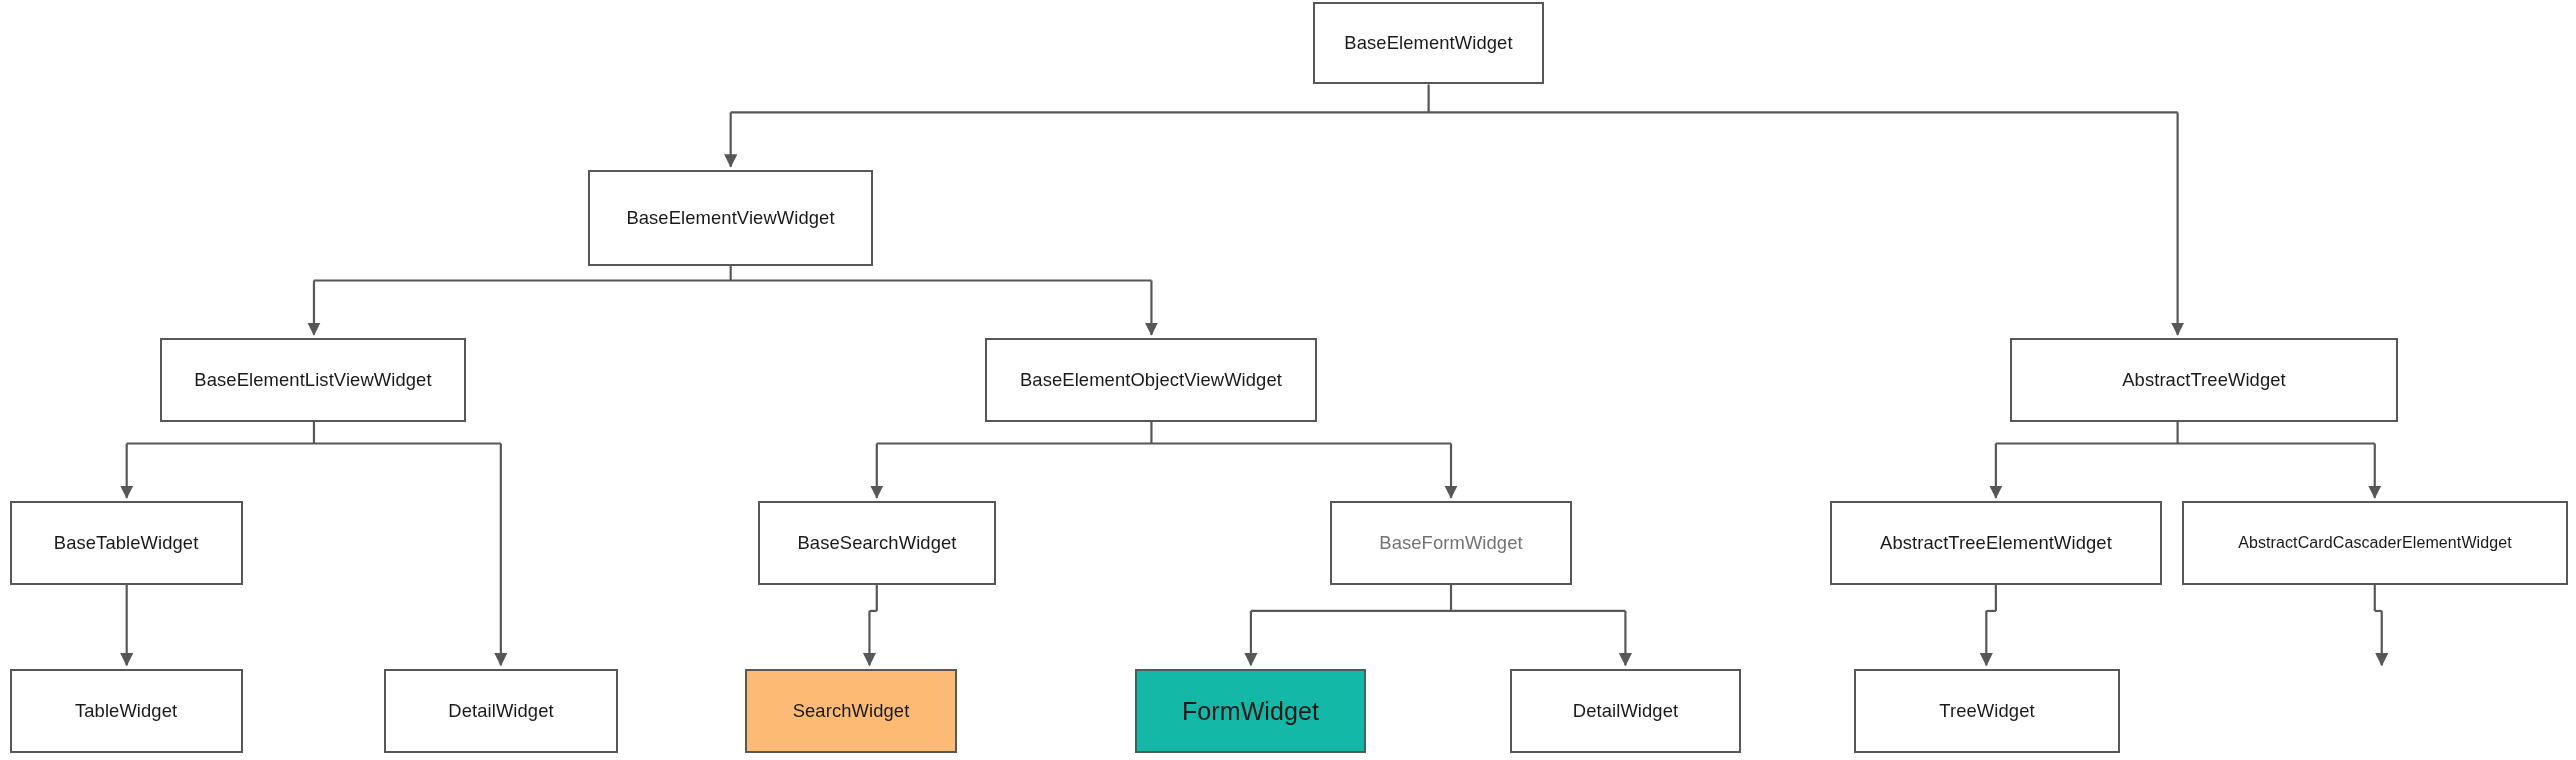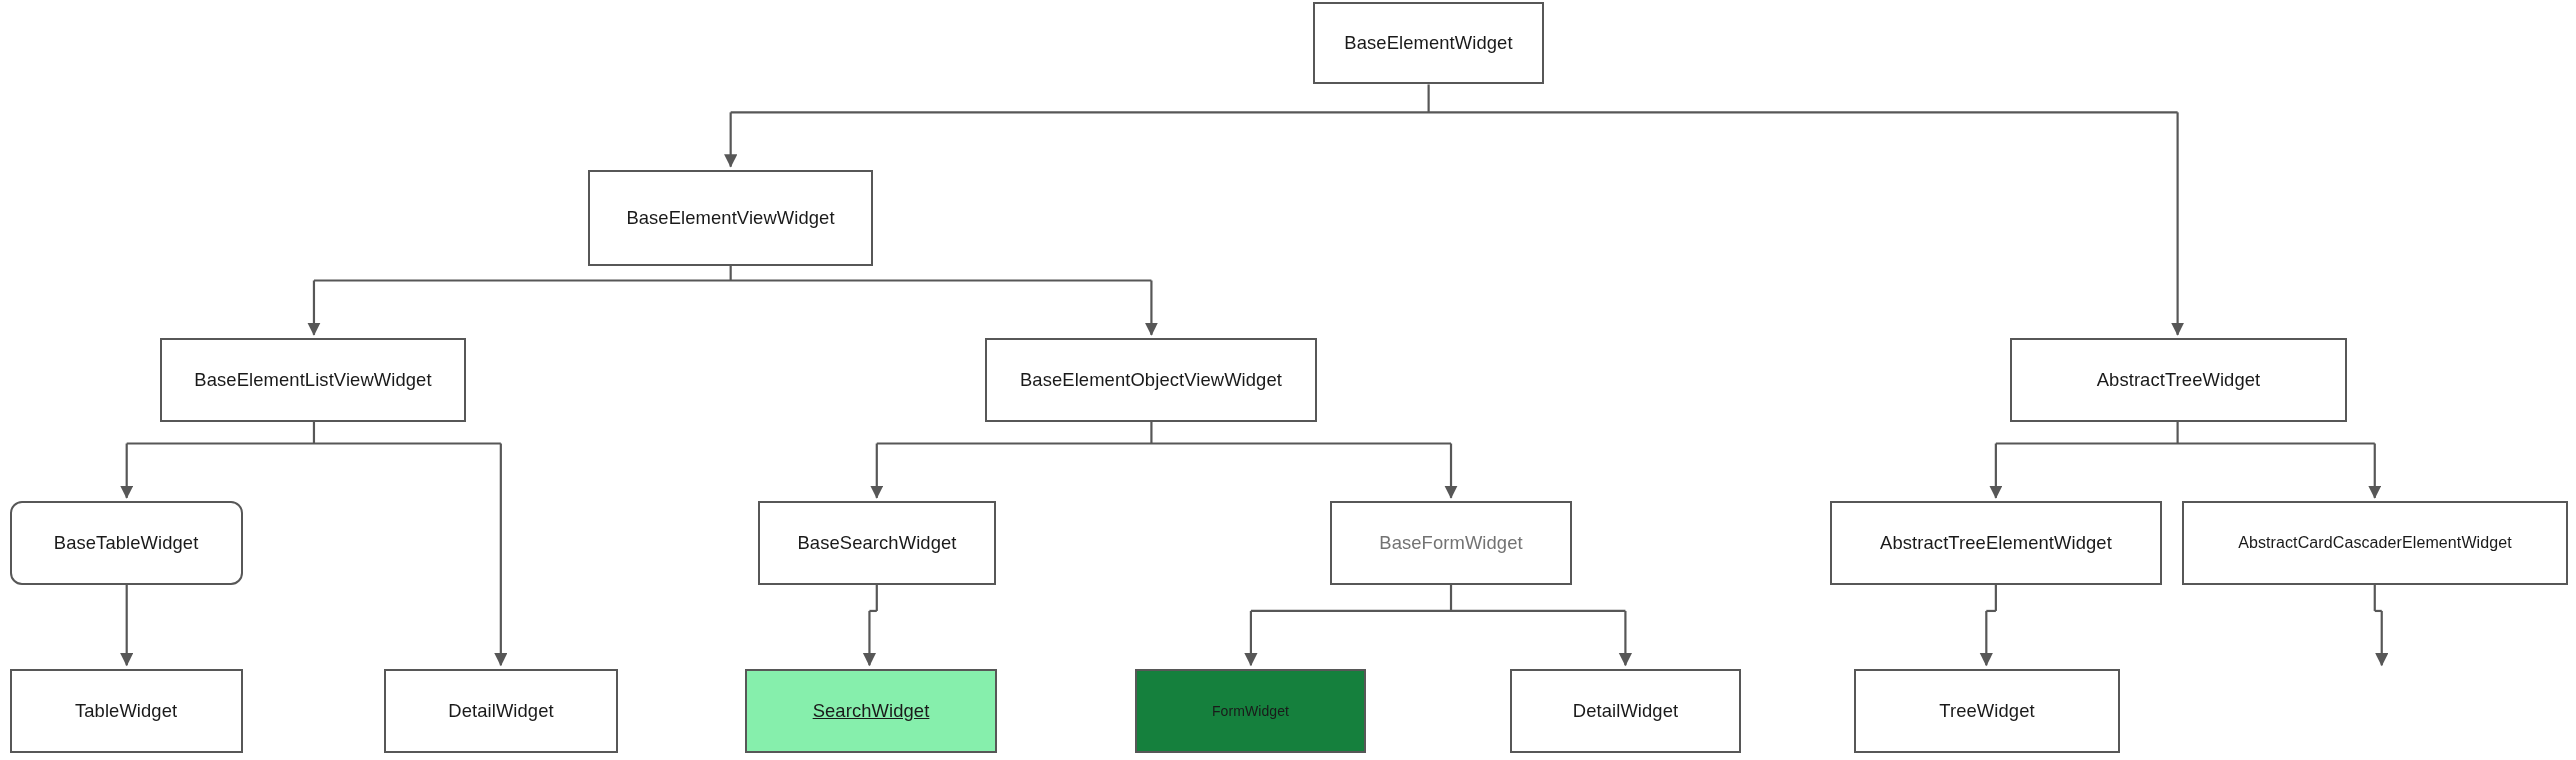--- a/index.html
+++ b/index.html
@@ -89,54 +89,54 @@
       <path d="M3233,796 L3233,832" stroke="#575757" stroke-width="3" fill="none"></path>
       <path d="M3233,832 L3242.5,832" stroke="#575757" stroke-width="3" fill="none"></path>
       <path d="M3242.5,832 L3242.5,906" stroke="#575757" stroke-width="3" fill="none" marker-end="url(#arrowhead)"></path>
     </svg>
 <div class="node" style="left: 1313px; top: 2.2px; width: 231px; height: 82px; border-color: rgb(87, 87, 87); border-width: 2.2px; background: rgb(255, 255, 255); color: rgb(26, 26, 26); font-size: 18.4px;">
       <span class="node-label">BaseElementWidget</span>
     </div>
     <div class="node" style="left: 588px; top: 170px; width: 285px; height: 96px; border-color: rgb(87, 87, 87); border-width: 2.2px; background: rgb(255, 255, 255); color: rgb(26, 26, 26); font-size: 18.4px;">
       <span class="node-label">BaseElementViewWidget</span>
     </div>
-    <div class="node" style="left: 2010px; top: 338px; width: 337px; height: 84px; border-color: rgb(87, 87, 87); border-width: 2.2px; background: rgb(255, 255, 255); color: rgb(26, 26, 26); font-size: 18.4px;">
+    <div class="node" style="left: 2010px; top: 338px; width: 388px; height: 84px; border-color: rgb(87, 87, 87); border-width: 2.2px; background: rgb(255, 255, 255); color: rgb(26, 26, 26); font-size: 18.4px;">
       <span class="node-label">AbstractTreeWidget</span>
     </div>
     <div class="node" style="left: 160px; top: 338px; width: 306px; height: 84px; border-color: rgb(87, 87, 87); border-width: 2.2px; background: rgb(255, 255, 255); color: rgb(26, 26, 26); font-size: 18.4px;">
       <span class="node-label">BaseElementListViewWidget</span>
     </div>
     <div class="node" style="left: 985px; top: 338px; width: 332px; height: 84px; border-color: rgb(87, 87, 87); border-width: 2.2px; background: rgb(255, 255, 255); color: rgb(26, 26, 26); font-size: 18.4px;">
       <span class="node-label">BaseElementObjectViewWidget</span>
     </div>
-    <div class="node" style="left: 9.6px; top: 501px; width: 233px; height: 84px; border-color: rgb(87, 87, 87); border-width: 2.2px; background: rgb(255, 255, 255); color: rgb(26, 26, 26); font-size: 18.4px; border-radius: 12px;">
+    <div class="node" style="left: 9.6px; top: 501px; width: 233px; height: 84px; border-color: rgb(87, 87, 87); border-width: 2.2px; background: rgb(255, 255, 255); color: rgb(26, 26, 26); font-size: 18.4px;">
       <span class="node-label">BaseTableWidget</span>
     </div>
     <div class="node" style="left: 758px; top: 501px; width: 238px; height: 84px; border-color: rgb(87, 87, 87); border-width: 2.2px; background: rgb(255, 255, 255); color: rgb(26, 26, 26); font-size: 18.4px; align-items: center;">
       <span class="node-label">BaseSearchWidget</span>
     </div>
     <div class="node" style="left: 1330px; top: 501px; width: 242px; height: 84px; border-color: rgb(87, 87, 87); border-width: 2.2px; background: rgb(255, 255, 255); color: #737373; font-size: 18.4px;">
       <span class="node-label">BaseFormWidget</span>
     </div>
     <div class="node" style="left: 1830px; top: 501px; width: 332px; height: 84px; border-color: rgb(87, 87, 87); border-width: 2.2px; background: rgb(255, 255, 255); color: rgb(26, 26, 26); font-size: 18.4px;">
       <span class="node-label">AbstractTreeElementWidget</span>
     </div>
     <div class="node" style="left: 2182px; top: 501px; width: 386px; height: 84px; border-color: rgb(87, 87, 87); border-width: 2.2px; background: rgb(255, 255, 255); color: rgb(26, 26, 26); font-size: 16px;">
       <span class="node-label">AbstractCardCascaderElementWidget</span>
     </div>
     <div class="node" style="left: 9.6px; top: 669px; width: 233px; height: 84px; border-color: rgb(87, 87, 87); border-width: 2.2px; background: rgb(255, 255, 255); color: rgb(26, 26, 26); font-size: 18.4px;">
       <span class="node-label">TableWidget</span>
     </div>
     <div class="node" style="left: 384px; top: 669px; width: 234px; height: 84px; border-color: rgb(87, 87, 87); border-width: 2.2px; background: rgb(255, 255, 255); color: rgb(26, 26, 26); font-size: 18.4px;">
       <span class="node-label">DetailWidget</span>
     </div>
-    <div class="node" style="left: 745px; top: 669px; width: 252px; height: 84px; border-color: rgb(87, 87, 87); border-width: 2.2px; background: #86efac; color: rgb(26, 26, 26); font-size: 18.4px; text-decoration: underline;">
+    <div class="node" style="left: 745px; top: 669px; width: 212px; height: 84px; border-color: rgb(87, 87, 87); border-width: 2.2px; background: #fdba74; color: rgb(26, 26, 26); font-size: 18.4px;">
       <span class="node-label">SearchWidget</span>
     </div>
-    <div class="node" style="left: 1135px; top: 669px; width: 231px; height: 84px; border-color: rgb(87, 87, 87); border-width: 2.2px; background: #15803d; color: rgb(26, 26, 26); font-size: 14px;">
+    <div class="node" style="left: 1135px; top: 669px; width: 231px; height: 84px; border-color: rgb(87, 87, 87); border-width: 2.2px; background: #14b8a6; color: rgb(26, 26, 26); font-size: 25px;">
       <span class="node-label">FormWidget</span>
     </div>
     <div class="node" style="left: 1510px; top: 669px; width: 231px; height: 84px; border-color: rgb(87, 87, 87); border-width: 2.2px; background: rgb(255, 255, 255); color: rgb(26, 26, 26); font-size: 18.4px;">
       <span class="node-label">DetailWidget</span>
     </div>
     <div class="node" style="left: 1854px; top: 669px; width: 266px; height: 84px; border-color: rgb(87, 87, 87); border-width: 2.2px; background: rgb(255, 255, 255); color: rgb(26, 26, 26); font-size: 18.4px;">
       <span class="node-label">TreeWidget</span>
     </div>
   </div>
 

